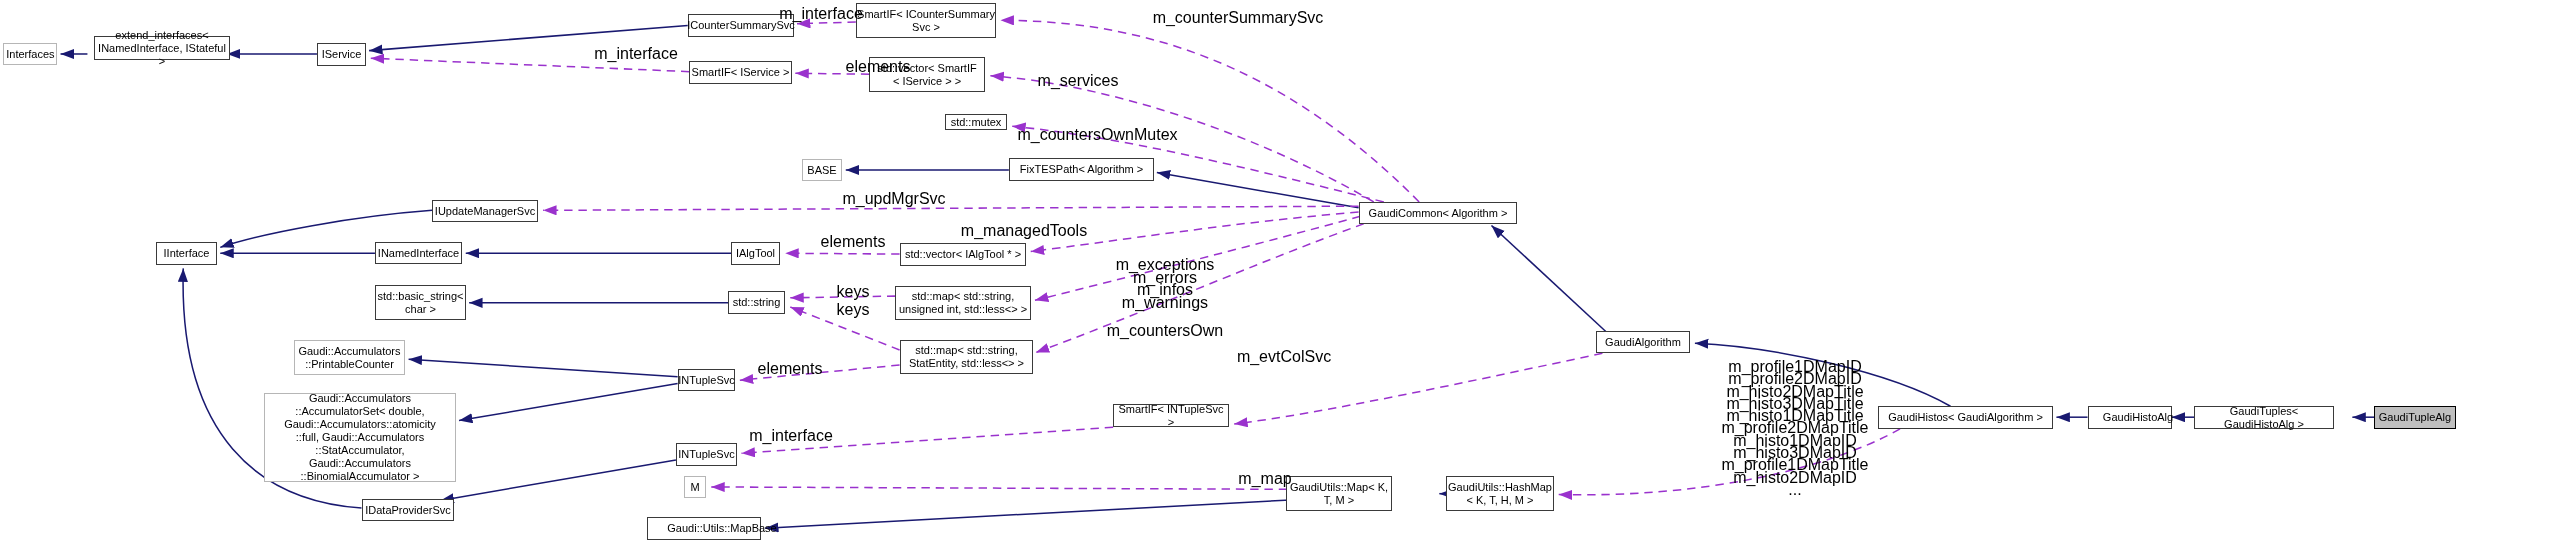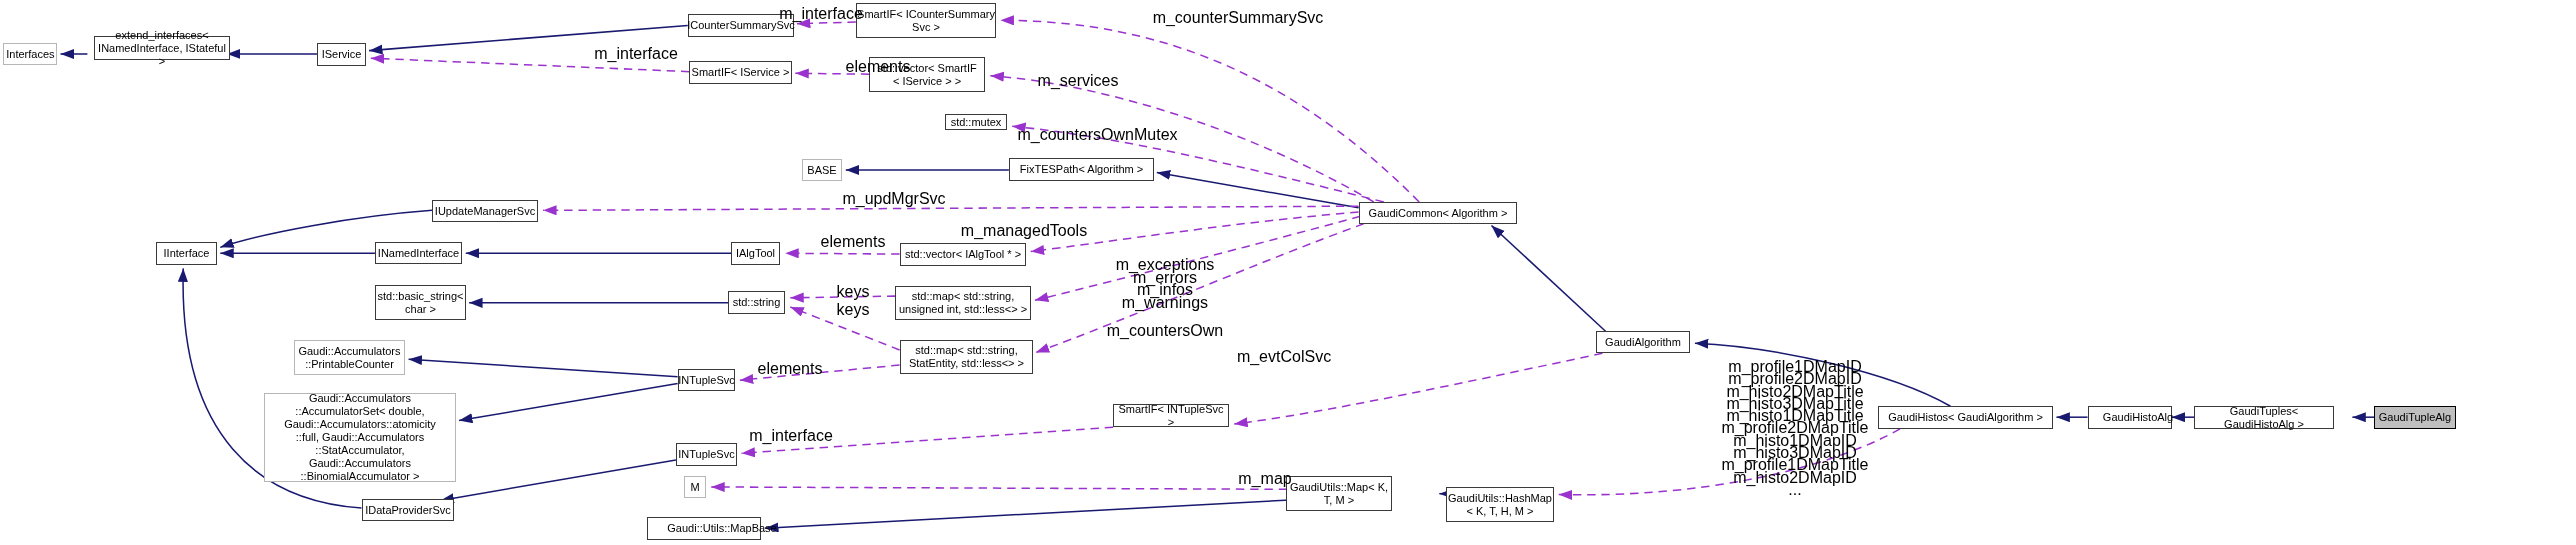--- a/index.html
+++ b/index.html
@@ -108,21 +108,21 @@
 ::full, Gaudi::Accumulators
 ::StatAccumulator, Gaudi::Accumulators
 ::BinomialAccumulator &gt;</div>
   <div class="node" style="left:676px;top:443px;width:61px;height:23px;">INTupleSvc</div>
   <div class="node" style="left:1113px;top:404px;width:116px;height:23px;">SmartIF&lt; INTupleSvc &gt;</div>
   <div class="node" style="left:362px;top:499px;width:92px;height:22px;">IDataProviderSvc</div>
   <div class="node gray" style="left:684px;top:476px;width:22px;height:22px;">M</div>
   <div class="node" style="left:647px;top:517px;width:114px;height:23px;padding-left:36px;">Gaudi::Utils::MapBase</div>
   <div class="node" style="left:1286px;top:476px;width:106px;height:35px;">GaudiUtils::Map&lt; K,
 T, M &gt;</div>
-  <div class="node" style="left:1446px;top:476px;width:108px;height:35px;margin-top:11px;">GaudiUtils::HashMap
+  <div class="node" style="left:1446px;top:476px;width:108px;height:35px;">GaudiUtils::HashMap
 &lt; K, T, H, M &gt;</div>
   <div class="node" style="left:1596px;top:331px;width:94px;height:22px;">GaudiAlgorithm</div>
   <div class="node" style="left:1878px;top:406px;width:175px;height:23px;">GaudiHistos&lt; GaudiAlgorithm &gt;</div>
   <div class="node" style="left:2088px;top:406px;width:84px;height:23px;padding-left:16px;">GaudiHistoAlg</div>
   <div class="node" style="left:2194px;top:406px;width:140px;height:23px;">GaudiTuples&lt; GaudiHistoAlg &gt;</div>
   <div class="node current" style="left:2374px;top:406px;width:82px;height:23px;">GaudiTupleAlg</div>
 
   <div class="elabel" style="left:821px;top:8.4px;">m_interface</div>
   <div class="elabel" style="left:1238px;top:11.8px;">m_counterSummarySvc</div>
   <div class="elabel" style="left:636px;top:48px;">m_interface</div>

